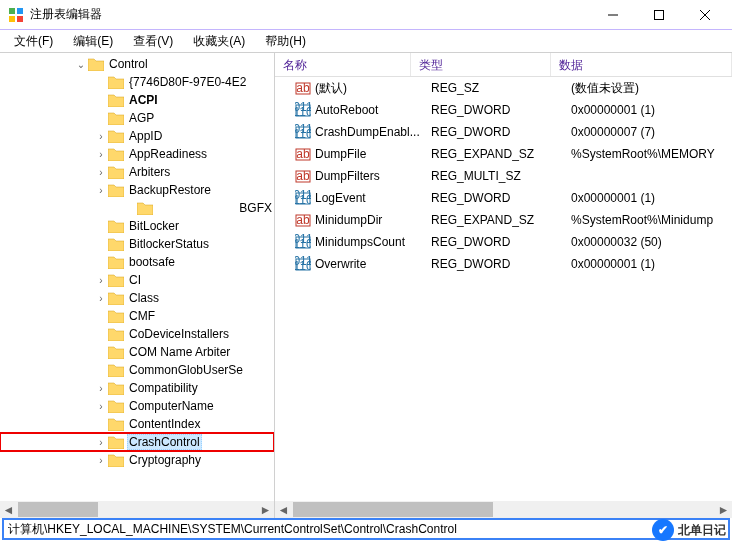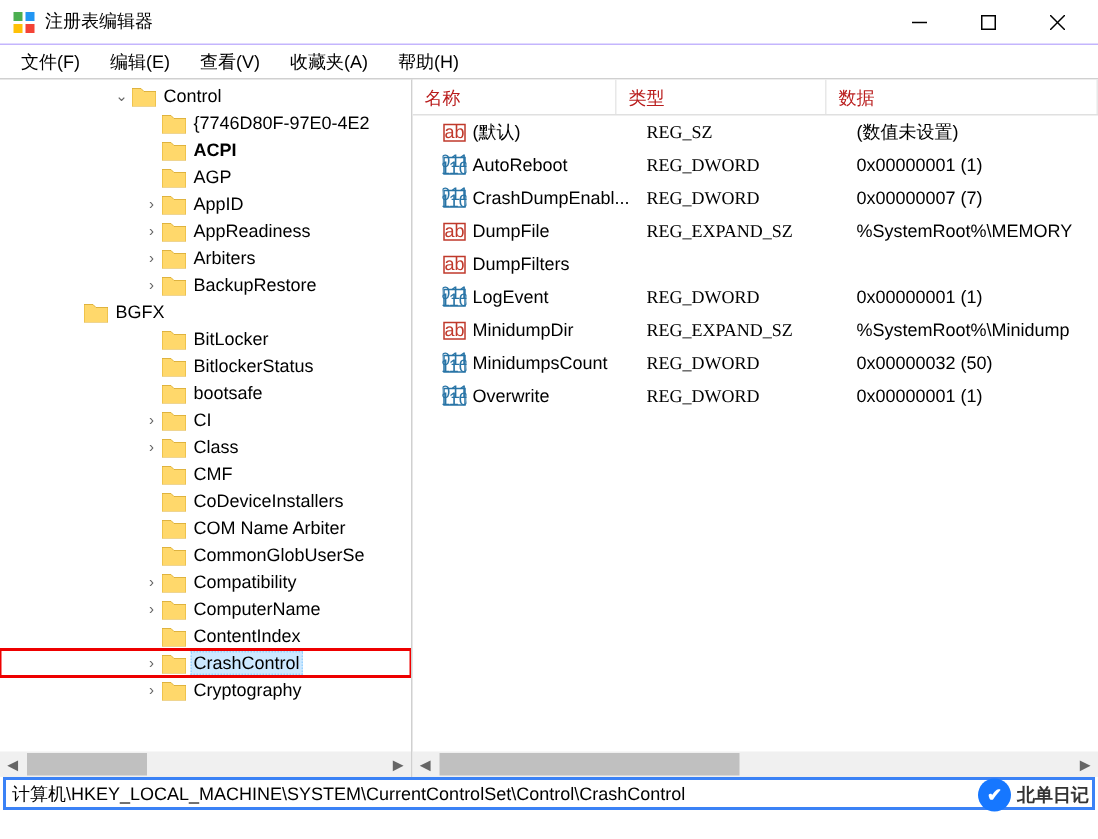--- a/index.html
+++ b/index.html
@@ -20,28 +20,28 @@
 .tree { padding: 2px 0; }
 .tree-row { display: flex; align-items: center; height: 18px; white-space: nowrap; }
 .tree-row .expander { width: 14px; display: flex; justify-content: center; color: #666; font-size: 10px; }
 .tree-row .folder-icon { width: 16px; height: 14px; margin-right: 3px; }
 .tree-row .label { padding: 0 2px; }
 .tree-row.selected .label { background: #cce8ff; border: 1px dotted #99d1ff; padding: 0 1px; }
 .tree-row.highlighted { outline: 2px solid #e00; outline-offset: -1px; }
 
 .list-pane { flex: 1; overflow: hidden; position: relative; }
 .list-header { display: flex; height: 24px; border-bottom: 1px solid #e0e0e0; background: #fff; }
-.list-header .col { padding: 4px 8px; border-right: 1px solid #e8e8e8; color: #b91c1c; }
+.list-header .col { padding: 4px 8px; border-right: 1px solid #e8e8e8; color: #4c1d95; }
 .list-body { }
 .list-row { display: flex; height: 22px; align-items: center; margin-left: 12px; }
 .list-row .cell { padding: 0 8px; overflow: hidden; white-space: nowrap; display: flex; align-items: center; }
 .val-icon { width: 16px; height: 16px; margin-right: 4px; flex-shrink: 0; }
 
 .col-name { width: 136px; }
-.col-type { width: 140px; font-family: Liberation Serif, serif; }
+.col-type { width: 140px; }
 .col-data { flex: 1; }
 
 .scrollbar-h { position: absolute; bottom: 0; left: 0; right: 0; height: 17px; background: #f0f0f0; display: flex; align-items: center; }
 .scrollbar-h .arrow { width: 17px; height: 17px; display: flex; align-items: center; justify-content: center; color: #666; }
 .scrollbar-h .thumb { height: 15px; background: #c0c0c0; margin: 1px; }
 
 .statusbar { height: 22px; border: 2px solid #3b82f6; display: flex; align-items: center; padding: 0 4px; margin: 0 2px 2px 2px; background: #fff; }
 
 .watermark { position: absolute; right: 6px; bottom: 18px; display: flex; align-items: center; gap: 4px; font-size: 14px; color: #333; font-weight: bold; }
 .watermark .badge { width: 22px; height: 22px; background: #1677ff; border-radius: 50%; display: flex; align-items: center; justify-content: center; color: #fff; font-size: 12px; }
@@ -159,21 +159,21 @@
           </div>
           <div class="tree-row" style="padding-left: 94px;">
             <span class="expander">›</span>
             <span class="folder-icon">
               <svg viewBox="0 0 16 14">
                 <path d="M0 2 L6 2 L8 4 L16 4 L16 14 L0 14 Z" fill="#ffd86b" stroke="#d4a018" stroke-width="0.5"></path>
               </svg>
             </span>
             <span class="label">BackupRestore</span>
           </div>
-          <div class="tree-row" style="padding-left: 42px;">
+          <div class="tree-row" style="padding-left: 42px; justify-content: space-between;">
             <span class="expander"></span>
             <span class="folder-icon">
               <svg viewBox="0 0 16 14">
                 <path d="M0 2 L6 2 L8 4 L16 4 L16 14 L0 14 Z" fill="#ffd86b" stroke="#d4a018" stroke-width="0.5"></path>
               </svg>
             </span>
             <span class="label">BGFX</span>
           </div>
           <div class="tree-row" style="padding-left: 94px;">
             <span class="expander"></span>
@@ -375,20 +375,21 @@
         <div class="list-row">
           <div class="cell col-name">
             <span class="val-icon">
               <svg viewBox="0 0 16 16">
                 <rect x="1" y="3" width="14" height="11" fill="#fff" stroke="#c0392b"></rect>
                 <text x="8" y="12" font-size="8" text-anchor="middle" fill="#c0392b" font-family="Arial">ab</text>
               </svg>
             </span>
             <span>DumpFilters</span>
           </div>
+          <div class="cell col-type">REG_MULTI_SZ</div>
         </div>
         <div class="list-row">
           <div class="cell col-name">
             <span class="val-icon">
               <svg viewBox="0 0 16 16">
                 <rect x="1" y="3" width="14" height="11" fill="#fff" stroke="#2874a6"></rect>
                 <text x="8" y="9" font-size="5" text-anchor="middle" fill="#2874a6" font-family="Arial">011</text>
                 <text x="8" y="14" font-size="5" text-anchor="middle" fill="#2874a6" font-family="Arial">110</text>
               </svg>
             </span>

